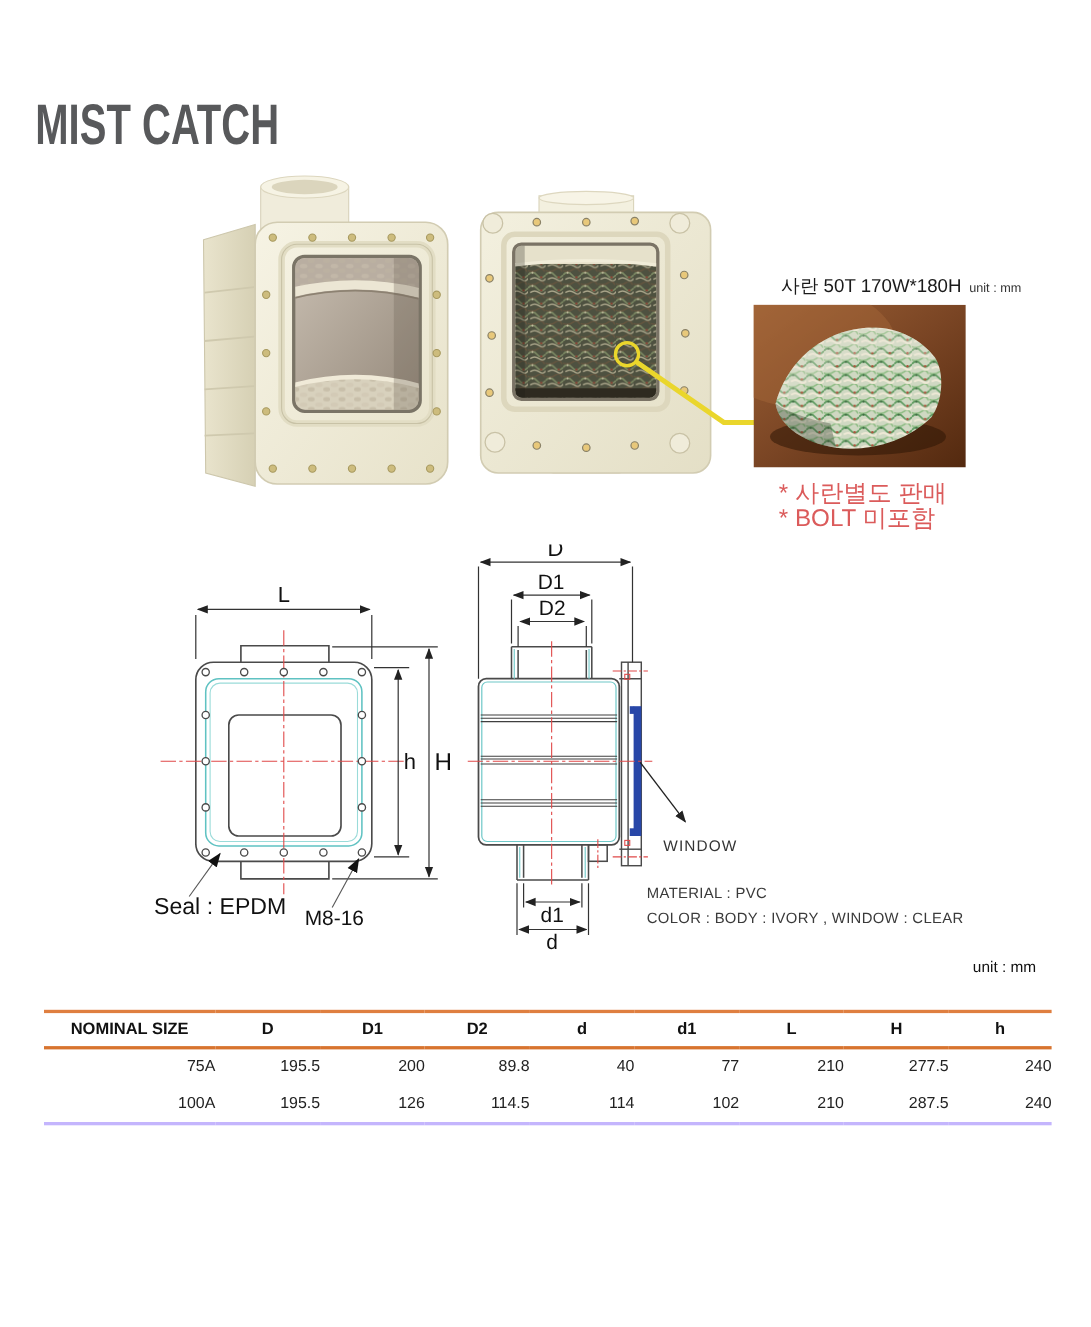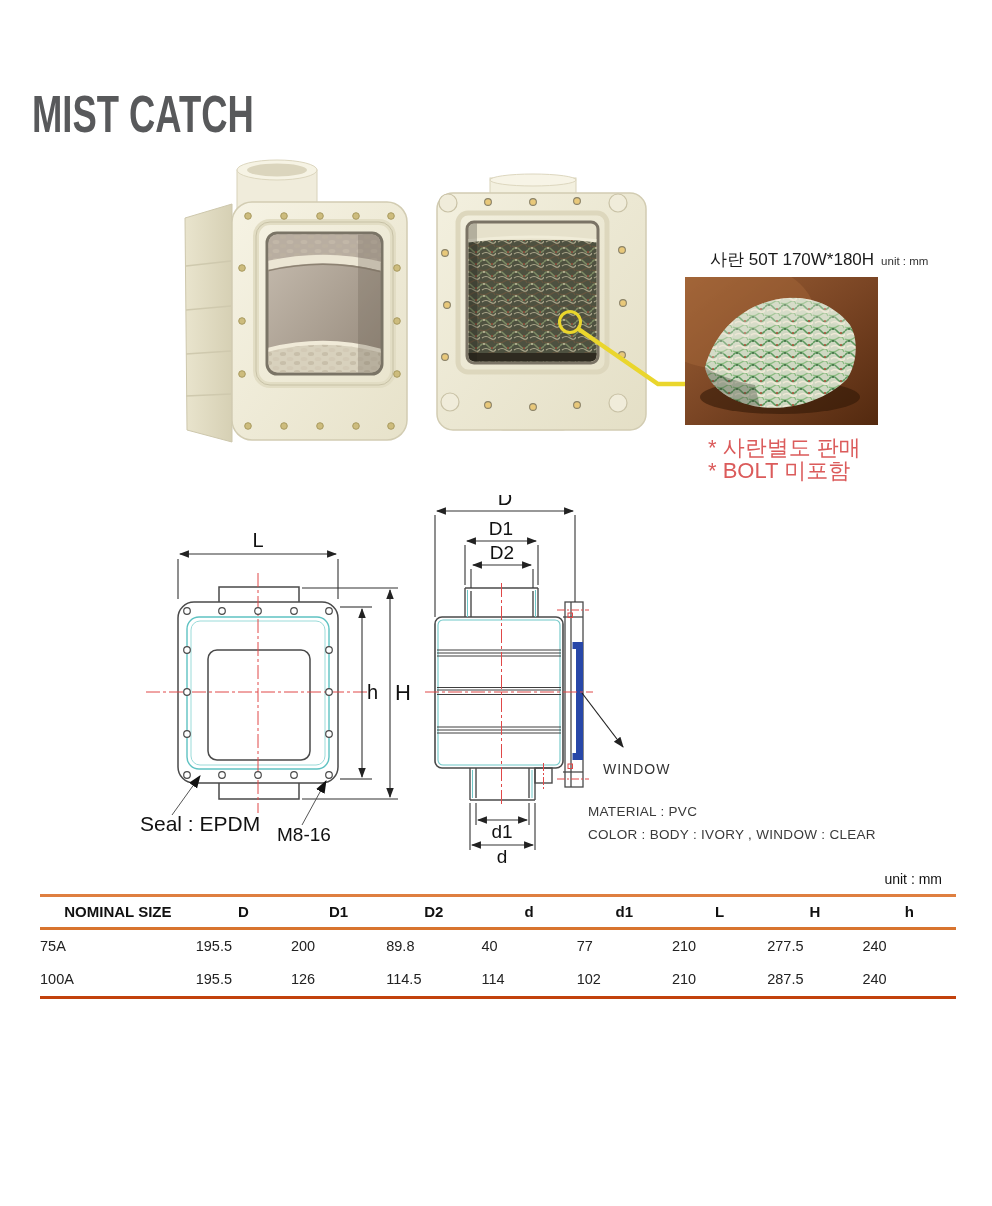--- a/index.html
+++ b/index.html
@@ -19,24 +19,24 @@
              white-space:nowrap;}
 
   
   .material-note{left:588px;top:800px;font-size:13.5px;color:#3a3a3a;
                  line-height:23px;letter-spacing:.3px;white-space:nowrap;}
 
   
   .unit-label{left:742px;top:871px;width:200px;text-align:right;font-size:14px;color:#111;}
   .spec-table-wrap{left:40px;top:894px;width:916px;}
   table.spec{width:100%;border-collapse:collapse;
-             border-top:3px solid #df7f40;border-bottom:3px solid #c2410c;}
+             border-top:3px solid #df7f40;border-bottom:3px solid #c4b5fd;margin-top:24px;}
   table.spec thead th{border-bottom:3px solid #d8742f;font-weight:700;font-size:15px;
              color:#111;padding:6px 0 7px;text-align:center;}
-  table.spec td{font-size:14.5px;color:#222;padding:8px 0 9px;text-align:left;}
+  table.spec td{font-size:14.5px;color:#222;padding:8px 0 9px;text-align:right;}
 
   svg text{font-family:"Liberation Sans",sans-serif;}
 </style>
 </head>
 <body>
 
 <div class="page">
 
   <div class="abs title">MIST CATCH</div>
 

